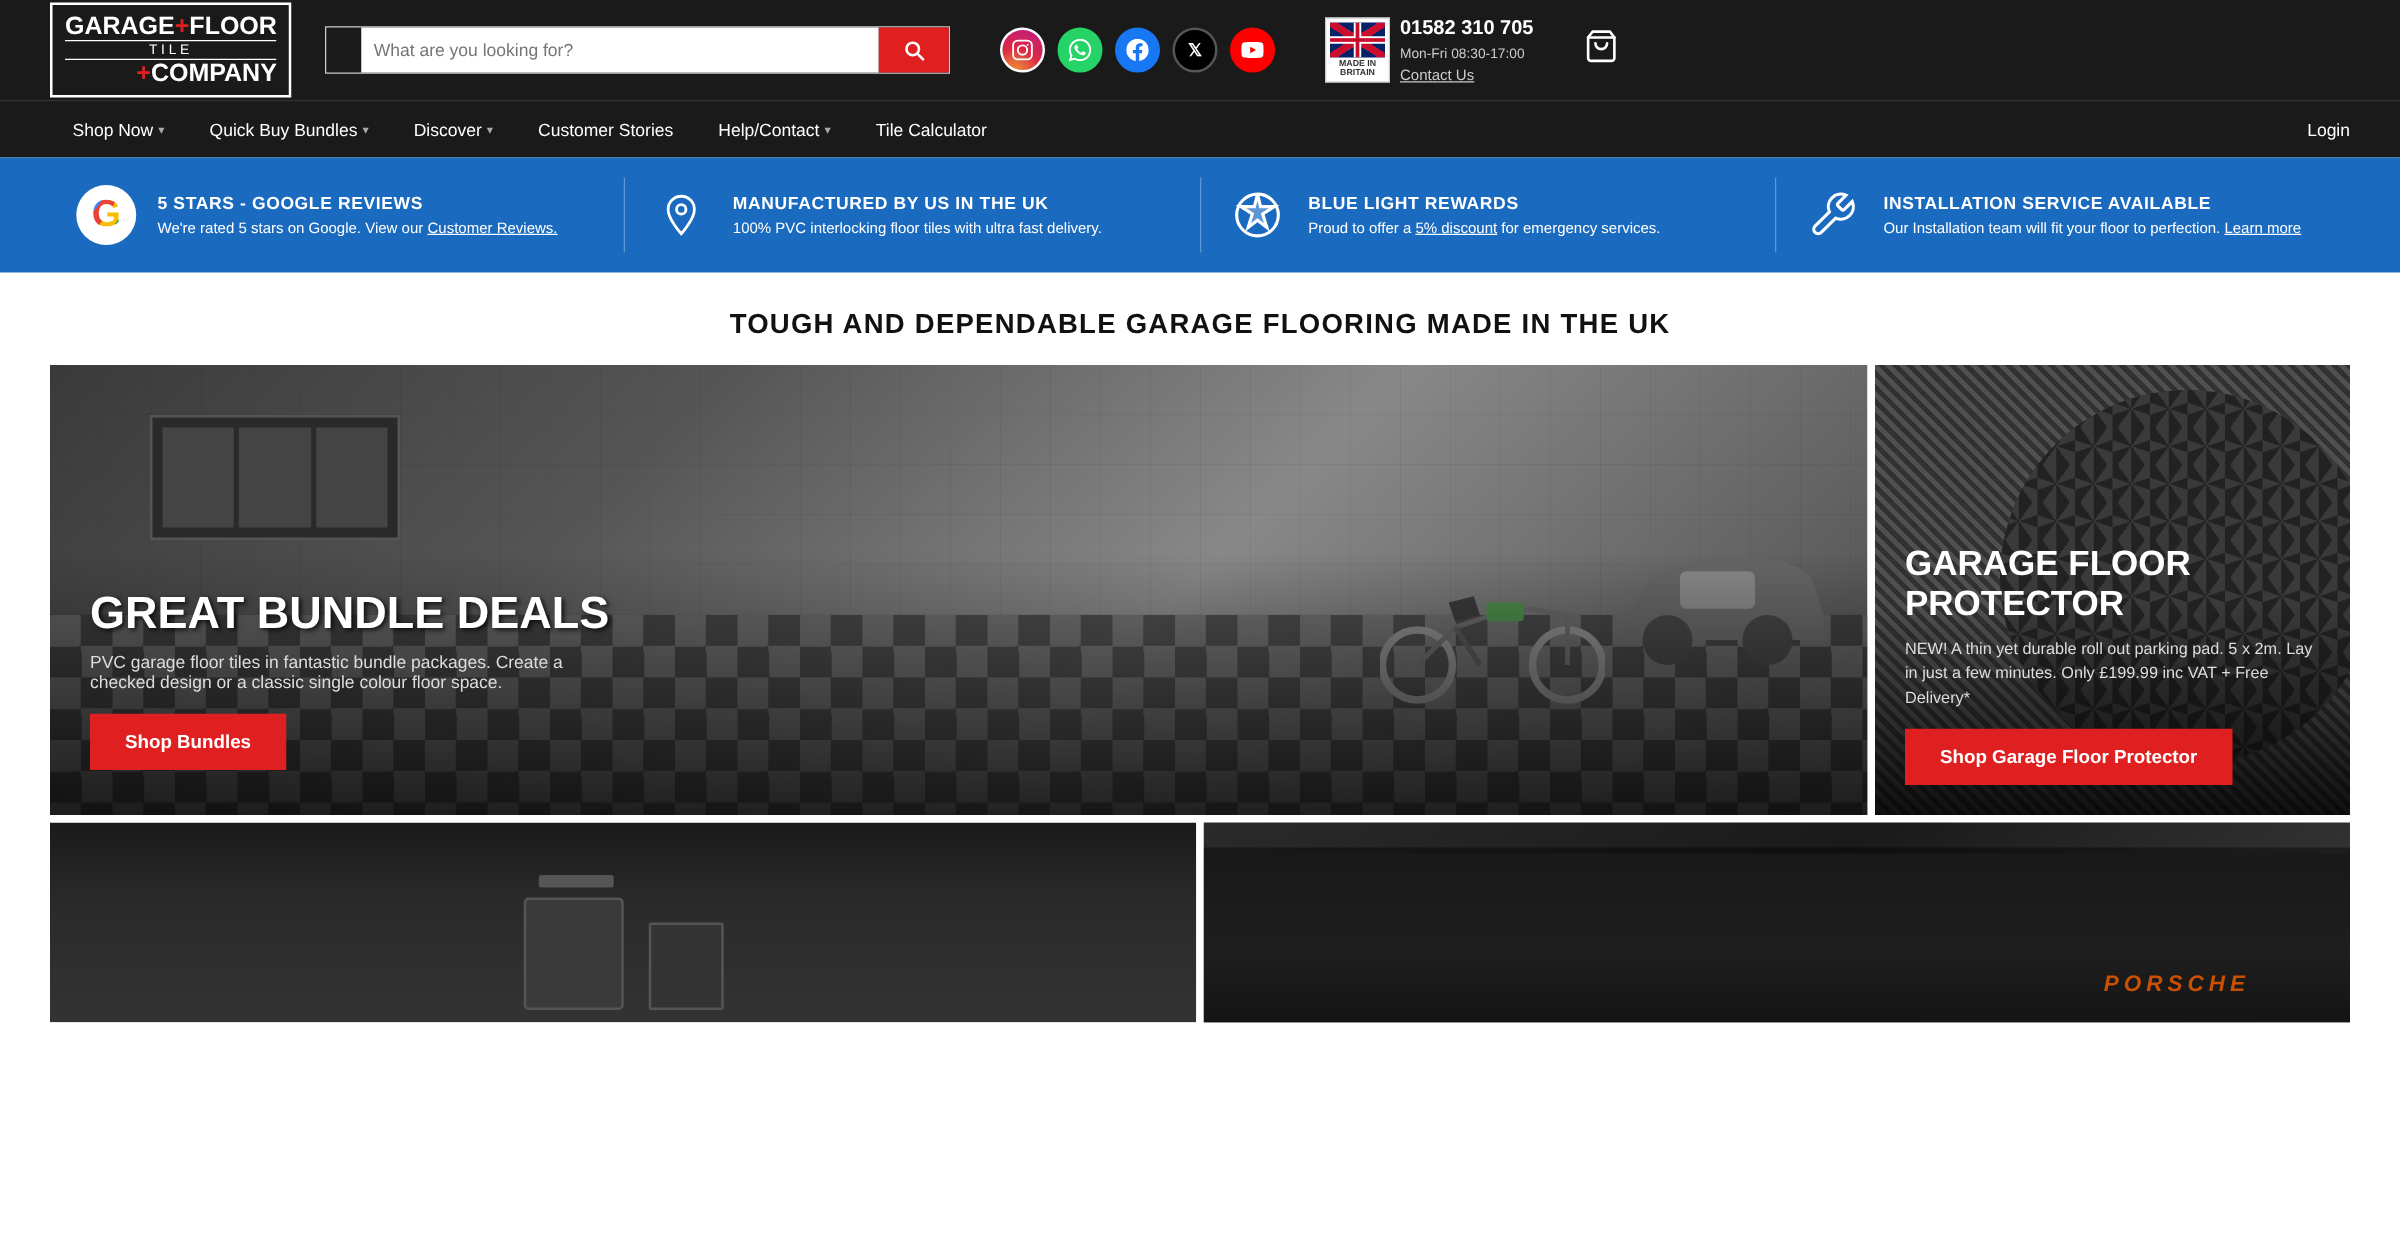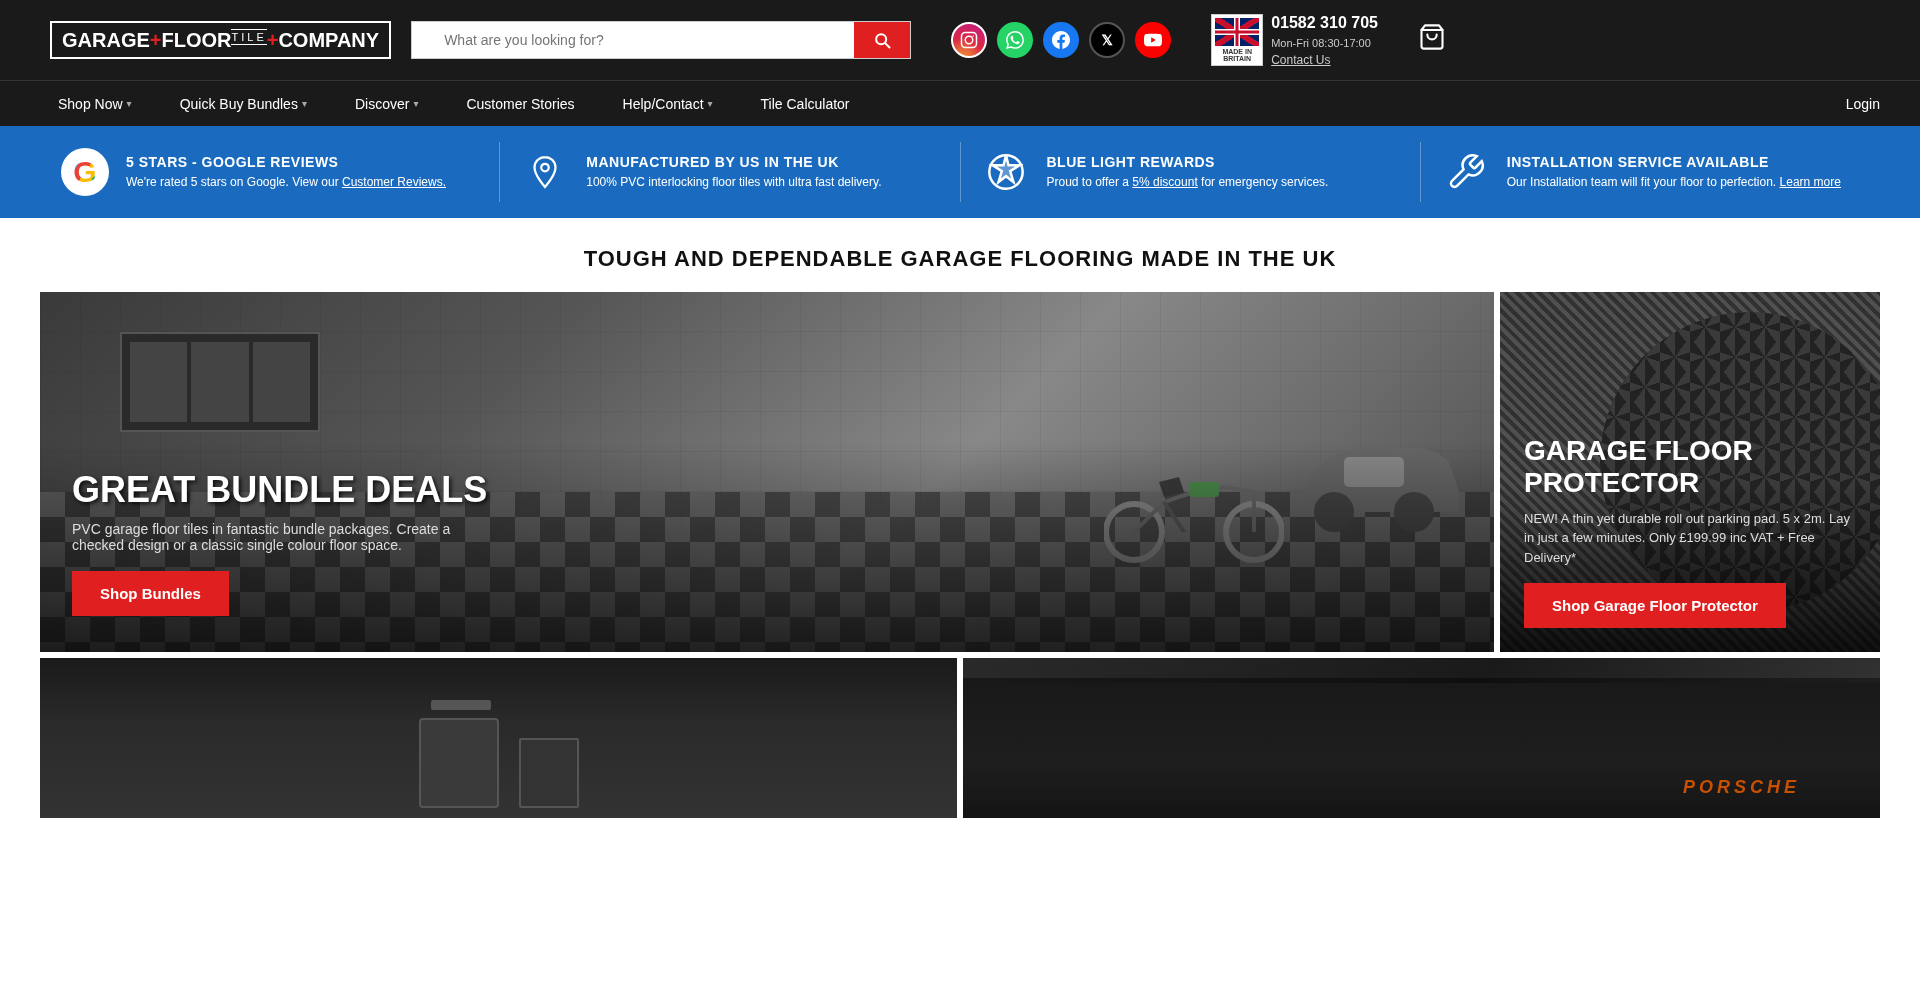--- a/index.html
+++ b/index.html
@@ -17,39 +17,39 @@
     .logo-area {
       display: flex;
       align-items: center;
       min-width: 200px;
     }
     .logo-box {
       background: #1a1a1a;
       border: 2px solid #fff;
       padding: 6px 10px;
       display: flex;
-      flex-direction: row;
-      align-items: flex-start;
+      flex-direction: column;
+      align-items: flex-end;
       line-height: 1.1;
-      margin-left: 10px;
     }
 
     .search-bar {
       flex: 1;
       max-width: 500px;
       display: flex;
       border: 1px solid #ccc;
     }
     .search-input {
       flex: 1;
-      padding: 10px 32px;
+      padding: 10px 10px;
       font-size: 14px;
       border: none;
       outline: none;
       background: #fff;
+      margin-left: 28px;
     }
     .search-btn {
       background: #e02020;
       border: none;
       padding: 0 18px;
       cursor: pointer;
       display: flex;
       align-items: center;
       justify-content: center;
     }
@@ -105,21 +105,21 @@
     .nav {
       background: #1a1a1a;
       border-top: 1px solid #333;
       display: flex;
       align-items: center;
       padding: 0 40px;
       height: 46px;
     }
     .nav-items {
       display: flex;
-      gap: 12px;
+      gap: 0;
       align-items: center;
       flex: 1;
     }
     .nav-item {
       color: #fff;
       font-size: 14px;
       padding: 0 18px;
       height: 46px;
       display: flex;
       align-items: center;

